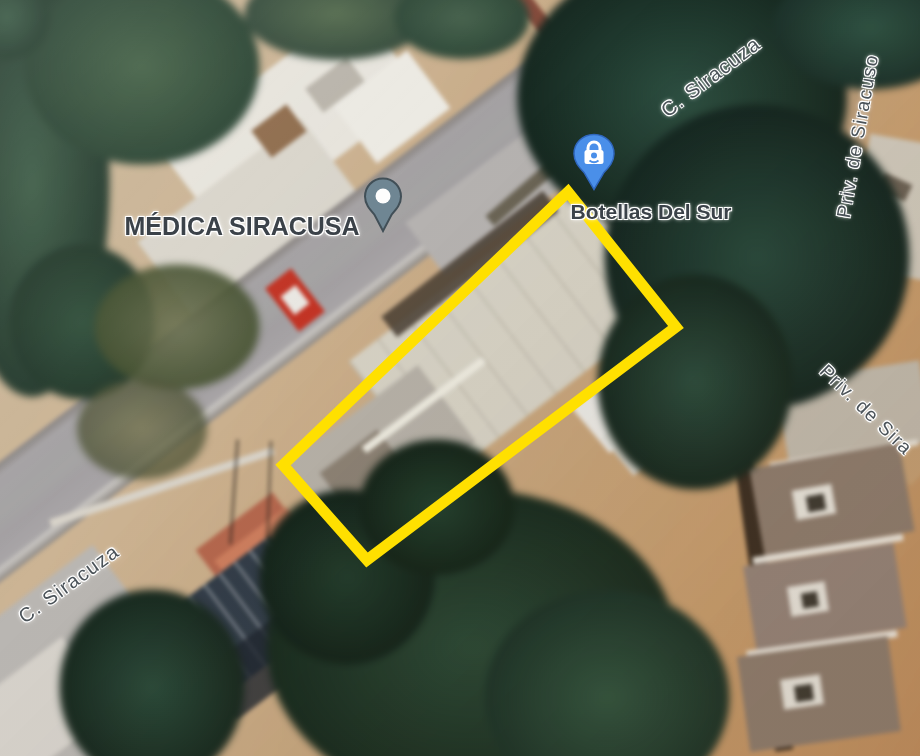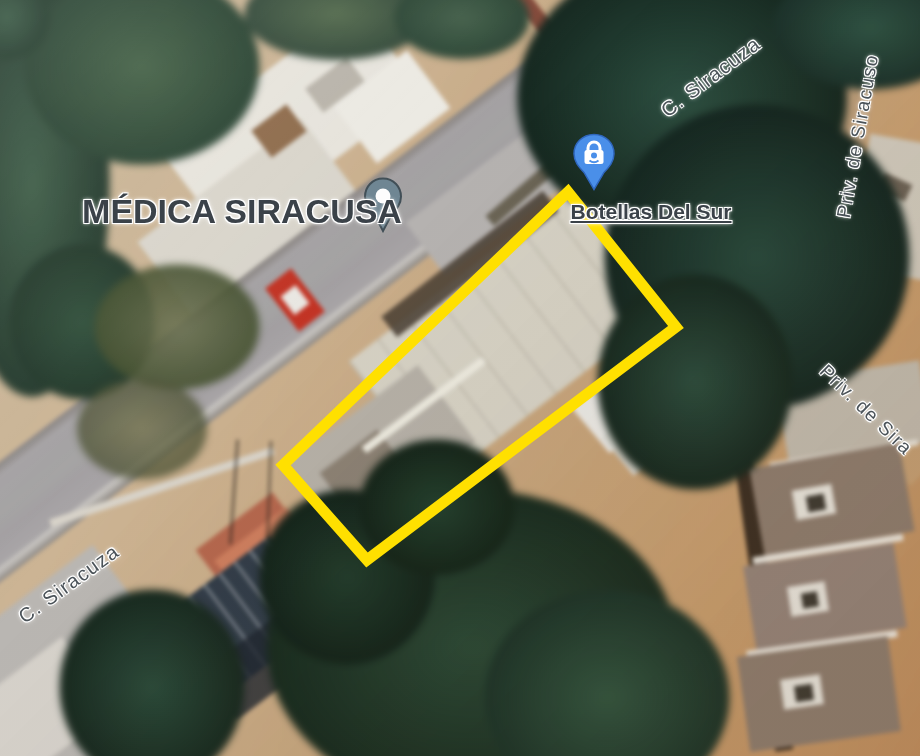--- a/index.html
+++ b/index.html
@@ -142,21 +142,21 @@
         <path d="M23 1.5 C11 1.5 3 10.6 3 20.8 C3 28.4 7.6 33.6 13 39.4 L23 56.5 L33 39.4 C38.4 33.6 43 28.4 43 20.8 C43 10.6 35 1.5 23 1.5 Z" stroke="#2f66bd" stroke-width="1.5" fill="#4a8fe9"></path>
         <g>
           <path d="M17 18 v-3 a6 6 0 0 1 12 0 v3" fill="none" stroke="#ffffff" stroke-width="3"></path>
           <rect x="13.5" y="17" width="19" height="14" rx="2.5" fill="#ffffff"></rect>
           <circle cx="23" cy="22.5" r="3" fill="#4a8fe9"></circle>
           <path d="M18.5 27.5 q4.5 3.5 9 0" fill="none" stroke-width="2" stroke="#4a8fe9"></path>
         </g>
       </svg>
     </div>
 
-    <div class="poi-label" style="left:242px;top:211px;font-size:34px;">MÉDICA SIRACUSA</div>
-    <div class="poi-label" style="left:651px;top:212px;font-size:21px;text-decoration:underline;">Botellas Del Sur</div>
+    <div class="poi-label" style="left:242px;top:226px;font-size:25px;">MÉDICA SIRACUSA</div>
+    <div class="poi-label" style="left:651px;top:212px;font-size:21px;">Botellas Del Sur</div>
 
     <div class="street-label" style="left:711px;top:77px;--r:-37deg;">C. Siracuza</div>
     <div class="street-label" style="left:858px;top:136px;--r:-80deg;font-size:19px;">Priv. de Siracuso</div>
     <div class="street-label" style="left:69px;top:584px;--r:-36deg;">C. Siracuza</div>
     <div class="street-label" style="left:866px;top:410px;--r:44deg;font-size:19px;">Priv. de Sira</div>
   </div>
 </div>
 
 </body></html>

